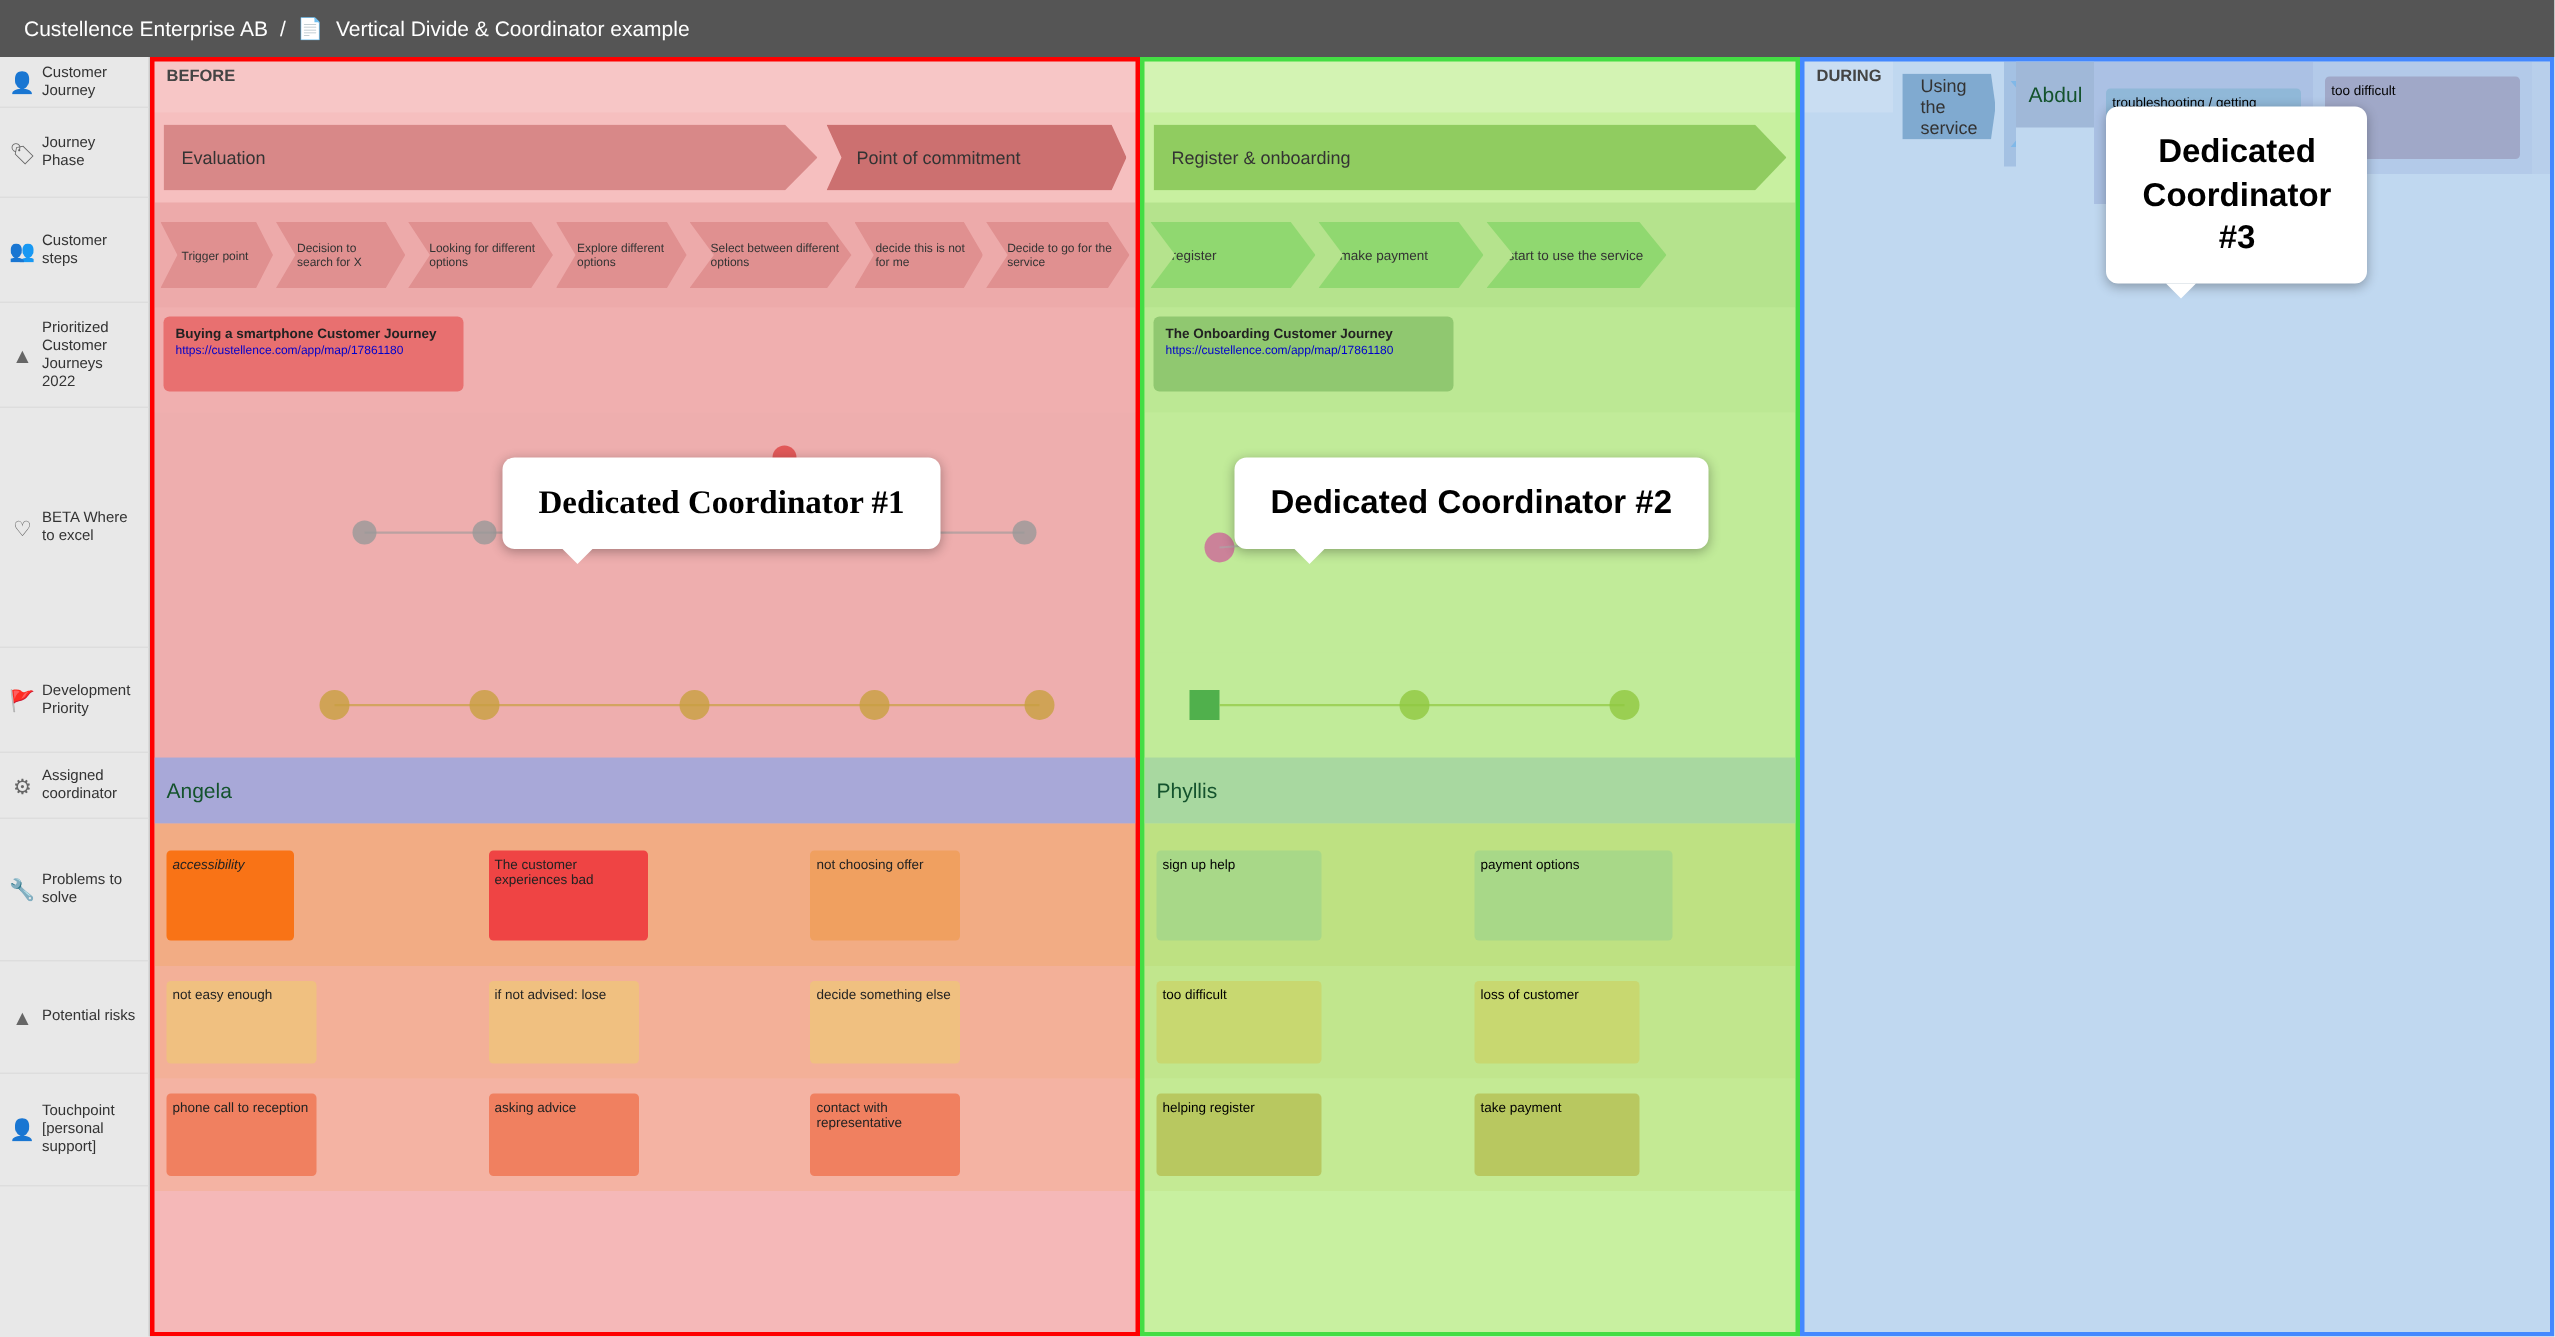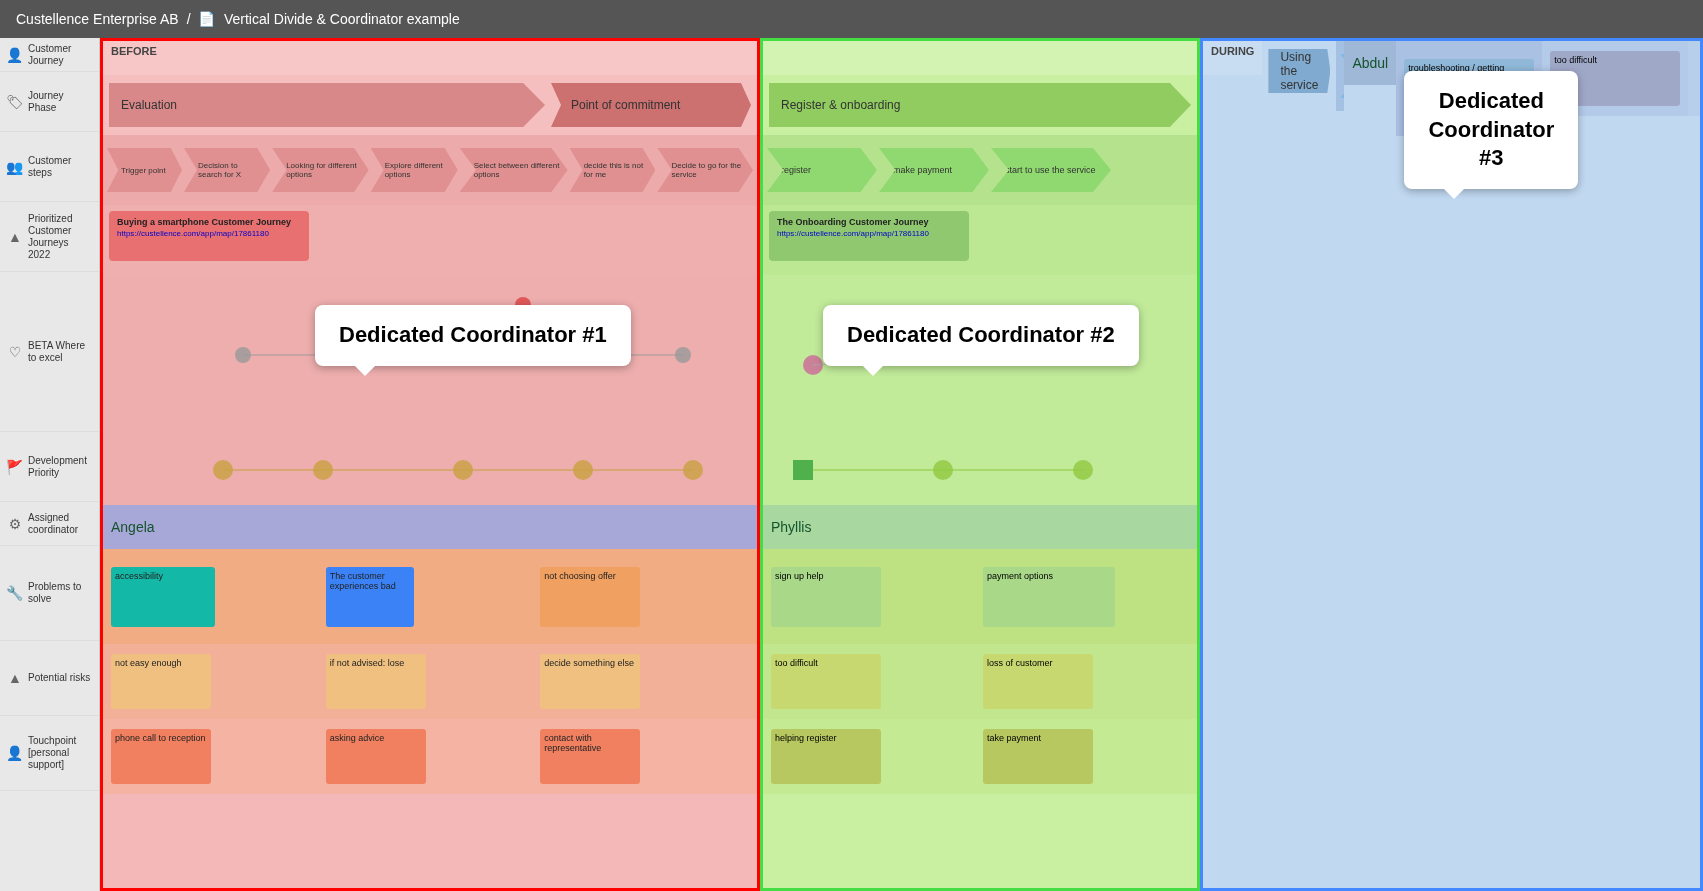--- a/index.html
+++ b/index.html
@@ -283,21 +283,21 @@
       <div style="height:160px; position:relative; background:rgba(200,120,120,0.15);">
         <svg class="line-svg">
           <circle cx="140" cy="80" r="8" fill="#999" opacity="0.8"></circle>
           <circle cx="220" cy="80" r="8" fill="#999" opacity="0.8"></circle>
           <circle cx="350" cy="80" r="8" fill="#999" opacity="0.8"></circle>
           <circle cx="460" cy="80" r="8" fill="#999" opacity="0.8"></circle>
           <circle cx="580" cy="80" r="8" fill="#999" opacity="0.8"></circle>
           <line x1="140" y1="80" x2="580" y2="80" stroke="#999" stroke-width="1.5" opacity="0.6"></line>
           <circle cx="420" cy="30" r="8" fill="#dd4444" opacity="0.8"></circle>
         </svg>
-        <div class="coordinator-bubble" style="top:30px; left:212px;">
+        <div class="coordinator-bubble" style="top:30px; left:232px;font-family:Liberation Serif, serif;">
           <span>Dedicated Coordinator #1</span>
         </div>
       </div>
 
       <div style="height:70px; position:relative; background:rgba(200,120,120,0.15);">
         <svg class="line-svg">
           <circle cx="120" cy="35" r="10" fill="#c8a040" opacity="0.8"></circle>
           <circle cx="220" cy="35" r="10" fill="#c8a040" opacity="0.8"></circle>
           <circle cx="360" cy="35" r="10" fill="#c8a040" opacity="0.8"></circle>
           <circle cx="480" cy="35" r="10" fill="#c8a040" opacity="0.8"></circle>
@@ -305,26 +305,26 @@
           <line x1="120" y1="35" x2="590" y2="35" stroke="#c8a040" stroke-width="1.5" opacity="0.7"></line>
         </svg>
       </div>
 
       <div class="row-coordinator">
         <span class="coordinator-name">Angela</span>
       </div>
 
       <div style="height:95px; background:rgba(240,160,80,0.5); display:flex; align-items:center; gap:6px; padding:4px 8px;">
         <div style="display:flex; flex-direction:column; gap:4px; flex:1;">
-          <div class="sticky orange" style="width:104px;height:60px;background:#14b8a6;">
+          <div class="sticky orange" style="width:85px;height:60px;background:#f97316;font-style:italic;">
             <span>accessibility</span>
           </div>
         </div>
         <div style="display:flex; flex-direction:column; gap:4px; flex:1;">
-          <div class="sticky orange" style="width:88px;height:60px;background:#3b82f6;">
+          <div class="sticky orange" style="width:106px;height:60px;background:#ef4444;">
             <span>The customer experiences bad</span>
           </div>
         </div>
         <div style="display:flex; flex-direction:column; gap:4px; flex:1;">
           <div class="sticky orange" style="width:100px;height:60px;background:#f0a060;">
             <span>not choosing offer</span>
           </div>
         </div>
       </div>
 

